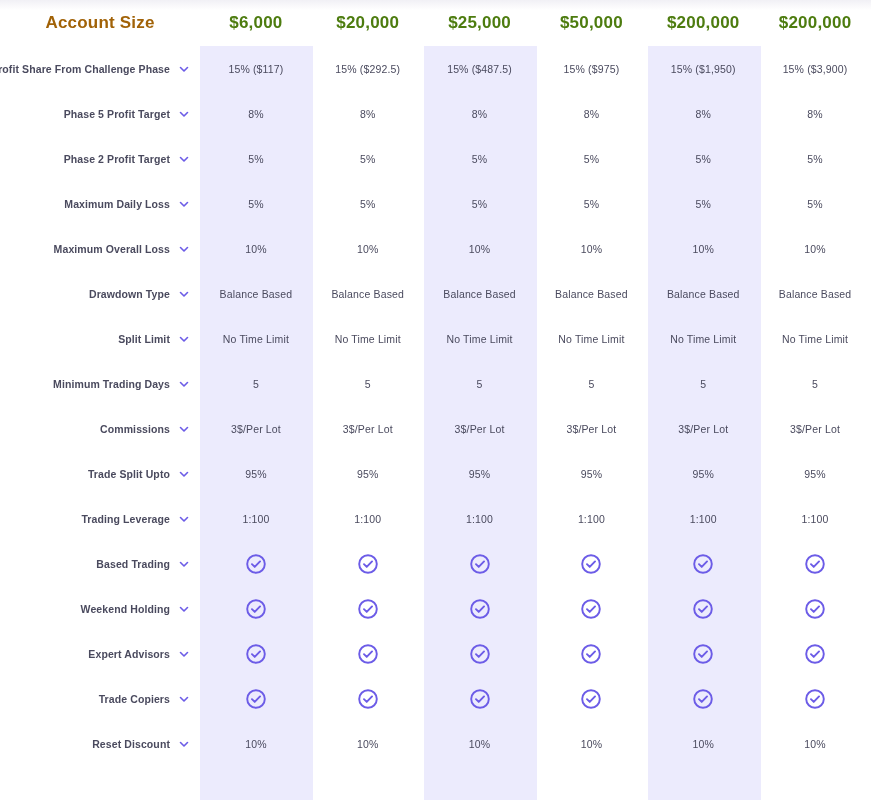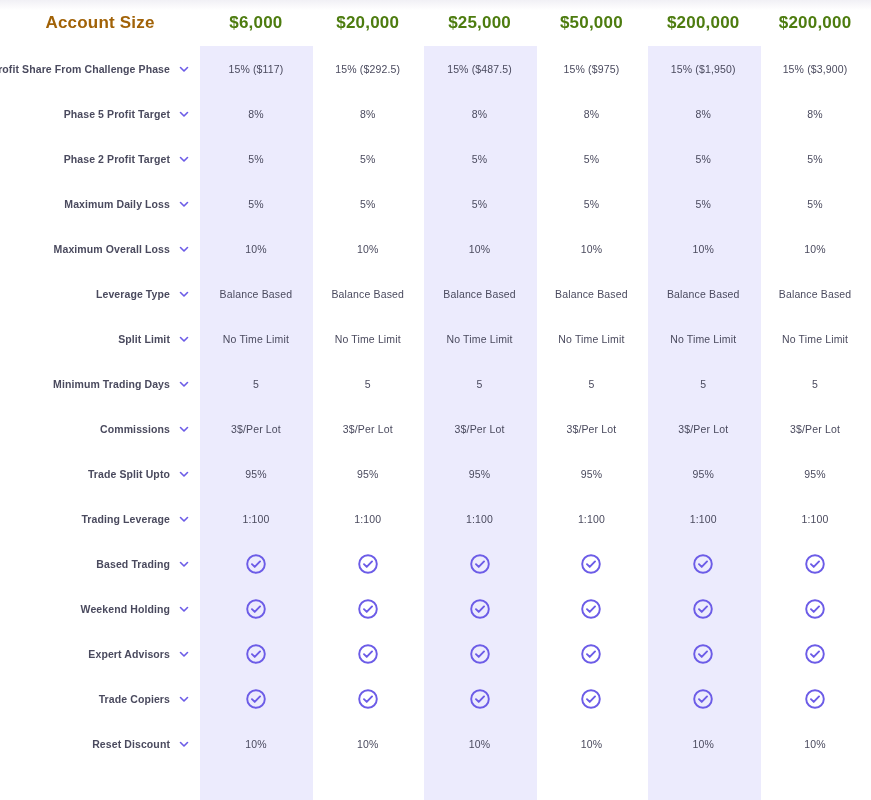--- a/index.html
+++ b/index.html
@@ -312,21 +312,21 @@
         </div>
         <div class="cell-value">
           <span class="value-text">10%</span>
         </div>
         <div class="cell-value">
           <span class="value-text">10%</span>
         </div>
       </div>
       <div class="row data-row">
         <div class="cell-label">
-          <span class="label-text">Leverage Type</span>
+          <span class="label-text">Drawdown Type</span>
           <span class="chev">
             <svg width="12" height="12" viewBox="0 0 24 24" fill="none">
               <path d="M5 9 L12 16 L19 9" stroke="#6c5ce7" stroke-width="3.2" stroke-linecap="round" stroke-linejoin="round"></path>
             </svg>
           </span>
         </div>
         <div class="cell-value">
           <span class="value-text">Balance Based</span>
         </div>
         <div class="cell-value">

